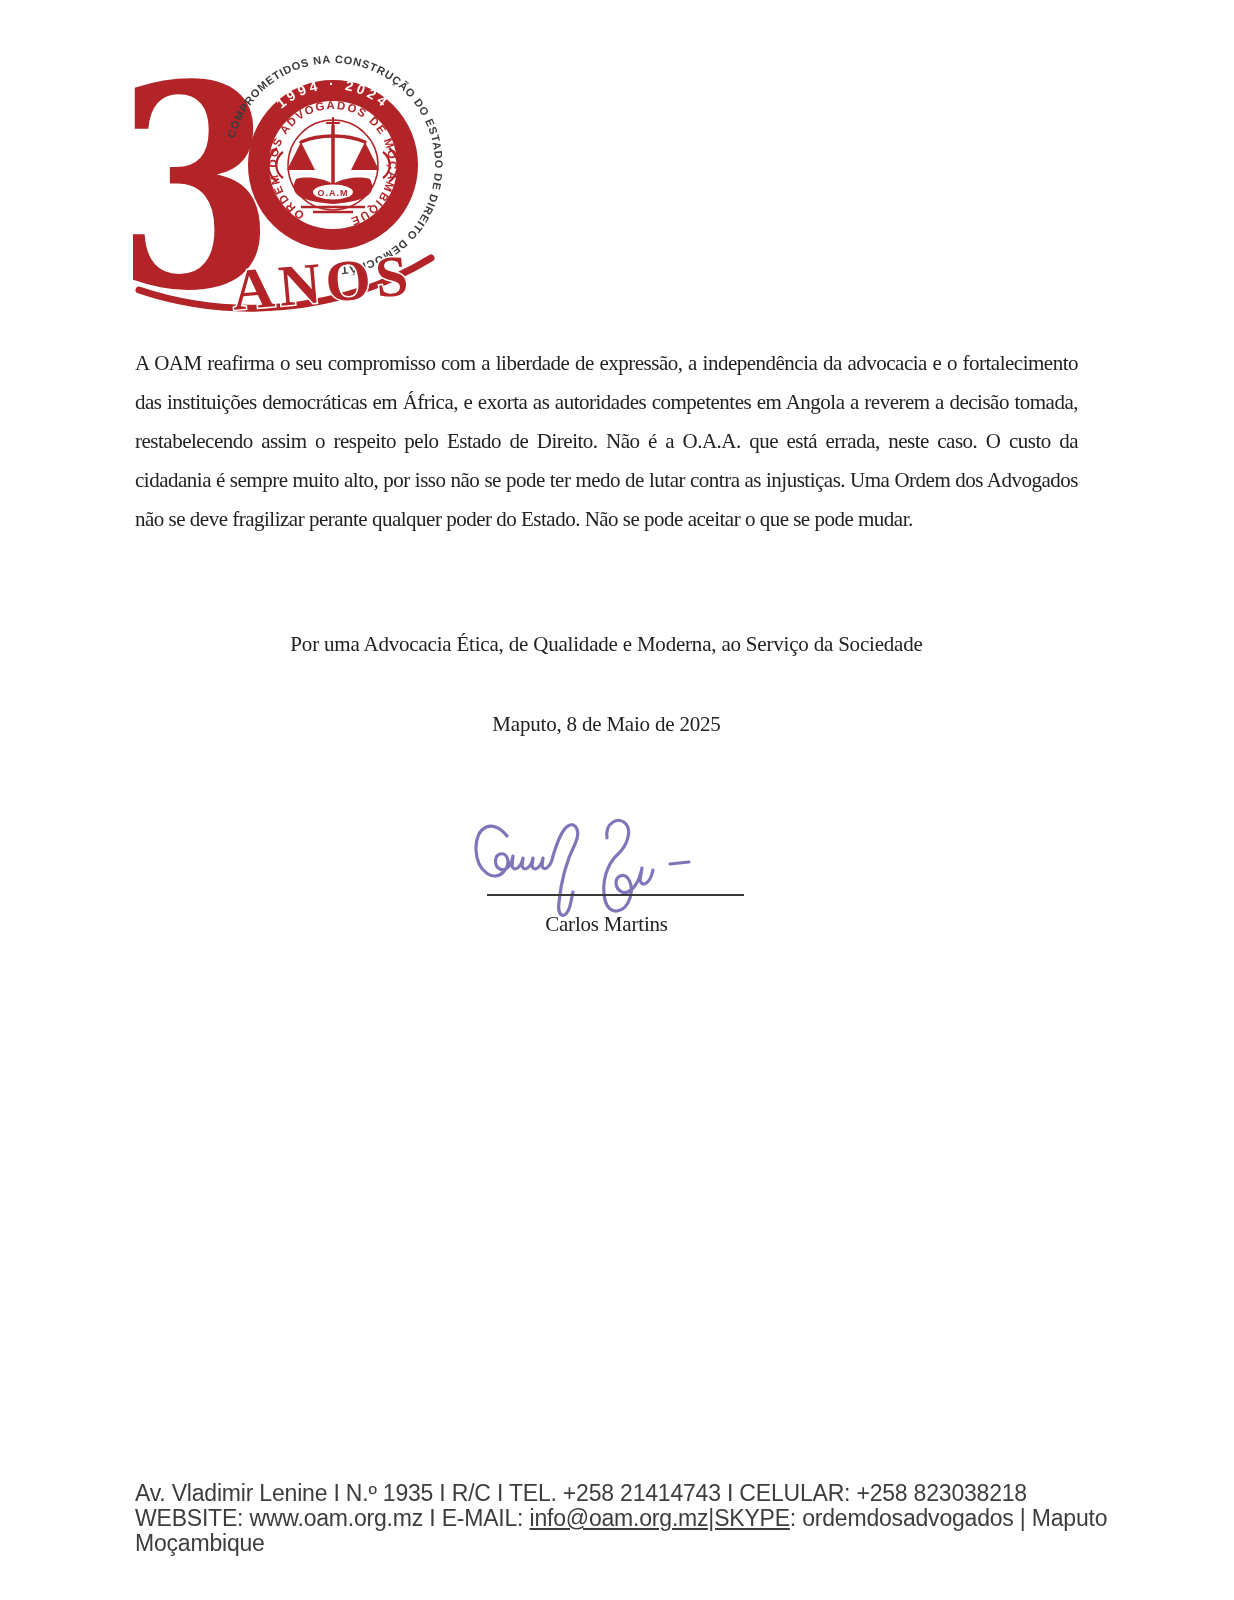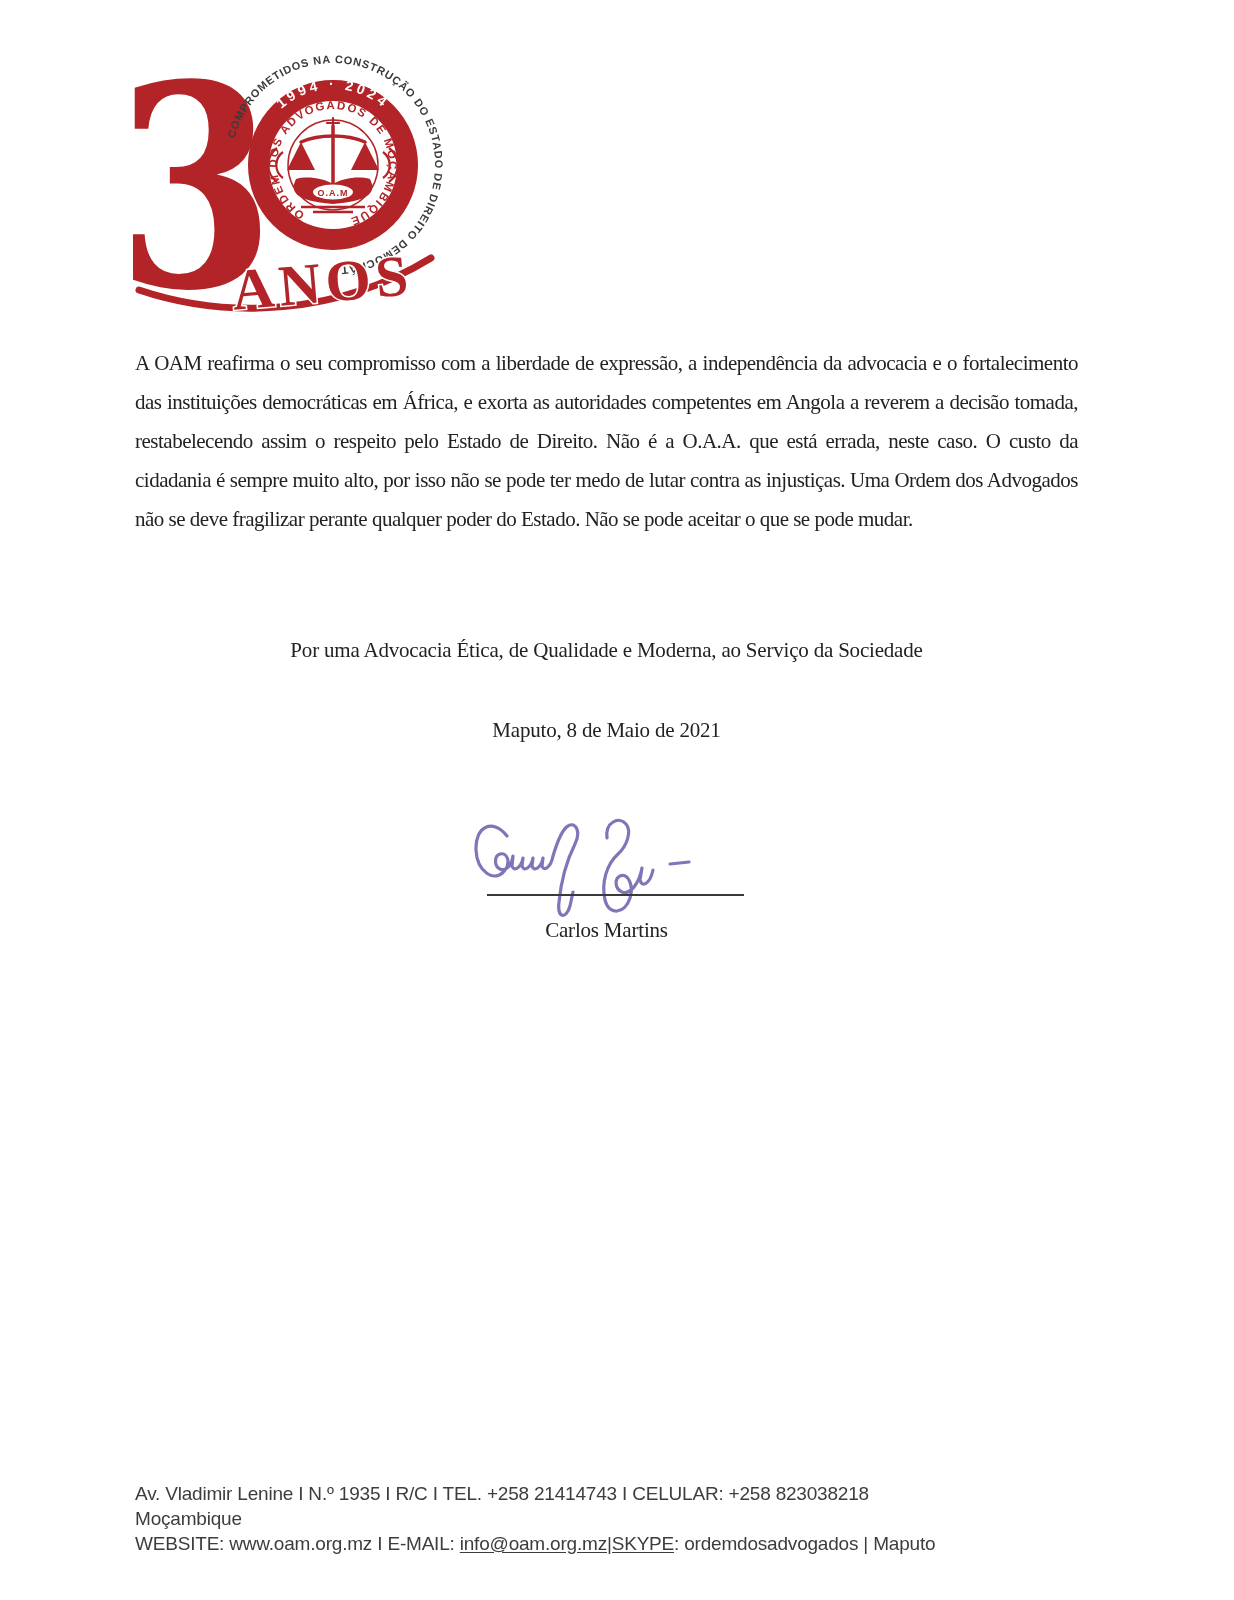--- a/index.html
+++ b/index.html
@@ -21,36 +21,36 @@
                stroke:#ffffff; stroke-width:3px; paint-order:stroke; letter-spacing:5px; text-anchor:middle; }
 
   
   .para {
     position:absolute; left:135px; top:344px; width:943px;
     font-size:21px; line-height:39px; letter-spacing:-0.5px;
     color:#222222; text-align:justify;
   }
   .centered-line {
     position:absolute; left:135px; width:943px; text-align:center;
-    font-size:21px; color:#222222; letter-spacing:-0.2px;margin-top:6px;
+    font-size:21px; color:#222222; letter-spacing:-0.2px;
   }
   .slogan       { top:632px; }
   .dateline     { top:712px; }
   .signer-title { top:790px; }
   .signer-name  { top:912px; }
 
   
   .sig-svg  { position:absolute; left:455px; top:808px; width:310px; height:118px; }
   .sig-line { position:absolute; left:487px; top:894px; width:257px; height:2px; background:#3a3a3a; }
 
   
   .footer { position:absolute; left:135px; top:1481px; width:1000px;
             font-family:"Liberation Sans","DejaVu Sans",sans-serif; }
   .f-title { font-size:21px; font-weight:bold; color:#c31421; line-height:26px; letter-spacing:0.2px; }
-  .f-line  { font-size:19px; color:#3d3d3d; line-height:25px; letter-spacing:-0.2px; }
+  .f-line  { font-size:23px; color:#3d3d3d; line-height:25px; letter-spacing:-0.2px; }
   .f-link  { text-decoration:underline; text-underline-offset:2px; color:#3d3d3d; }
 </style>
 </head>
 <body>
 
 <div class="page">
 
   <svg class="logo" viewBox="0 0 380 266" aria-hidden="true">
     <defs>
       <path id="arcOuter" d="M 101.5,88.6 A 102,102 0 1 1 208.9,216.6" fill="none"></path>
@@ -107,33 +107,33 @@
     </g>
 
     <path d="M 6,240 C 95,270 205,265 298,208" stroke="#b22428" stroke-width="7" fill="none" stroke-linecap="round"></path>
     <text class="anos" x="190" y="252" transform="rotate(-5 190 240)">ANOS</text>
   </svg>
 
   <div class="para">A OAM reafirma o seu compromisso com a liberdade de expressão, a independência da advocacia e o fortalecimento das instituições democráticas em África, e exorta as autoridades competentes em Angola a reverem a decisão tomada, restabelecendo assim o respeito pelo Estado de Direito. Não é a O.A.A. que está errada, neste caso. O custo da cidadania é sempre muito alto, por isso não se pode ter medo de lutar contra as injustiças. Uma Ordem dos Advogados não se deve fragilizar perante qualquer poder do Estado. Não se pode aceitar o que se pode mudar.</div>
 
   <div class="centered-line slogan">Por uma Advocacia Ética, de Qualidade e Moderna, ao Serviço da Sociedade</div>
 
-  <div class="centered-line dateline">Maputo, 8 de Maio de 2021</div>
+  <div class="centered-line dateline">Maputo, 8 de Maio de 2025</div>
 
 
   <svg class="sig-svg" viewBox="0 0 310 118" aria-hidden="true">
     <g stroke="#8174b8" stroke-width="3.2" fill="none" stroke-linecap="round" stroke-linejoin="round">
       <path d="M52,28 C38,10 20,18 21,42 C22,64 40,76 50,62 C56,54 52,44 45,46 C39,48 39,58 45,61 C51,64 57,57 58,48 L57,58 C59,64 66,60 68,50 L67,58 C69,64 76,60 78,50 L77,58 C79,64 86,60 88,50 L87,58 C89,64 96,59 98,48 C101,38 106,22 113,18 C121,13 126,24 120,36 C112,52 106,74 104,94 C102,110 111,112 115,98 L118,84"></path>
       <path d="M152,30 C150,14 164,8 171,16 C177,23 172,38 163,46 C152,56 146,74 150,92 C154,108 170,106 175,90 C179,77 173,65 165,68 C159,71 160,81 167,84 C175,87 184,76 187,60 L185,72 C187,80 195,76 198,62"></path>
       <path d="M215,56 L234,54"></path>
     </g>
   </svg>
   <div class="sig-line"></div>
 
   <div class="centered-line signer-name">Carlos Martins</div>
 
   <div class="footer">
     <div class="f-line">Av. Vladimir Lenine I N.º 1935 I R/C I TEL. +258 21414743 I CELULAR: +258 823038218</div>
+    <div class="f-line"><span>WEBSITE: www.oam.org.mz  I E-MAIL: </span><span class="f-link">info@oam.org.mz|SKYPE</span><span>: ordemdosadvogados | Maputo</span></div>
     <div class="f-line">Moçambique</div>
-    <div class="f-line"><span>WEBSITE: www.oam.org.mz  I E-MAIL: </span><span class="f-link">info@oam.org.mz|SKYPE</span><span>: ordemdosadvogados | Maputo</span></div>
   </div>
 
 </div>
 
 </body></html>

